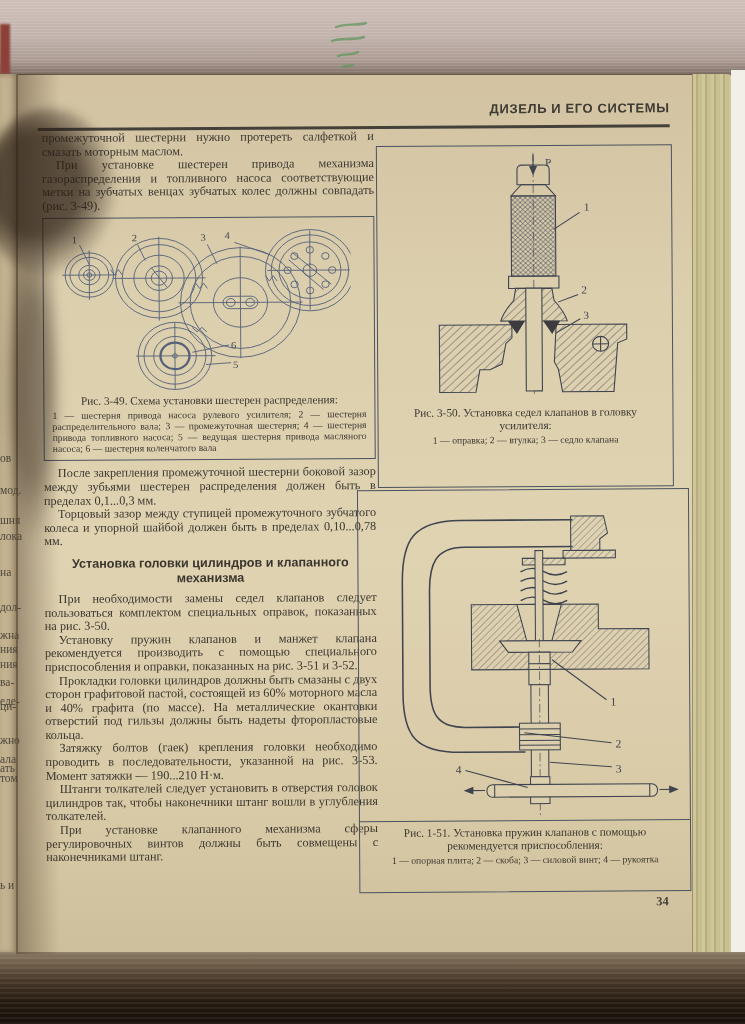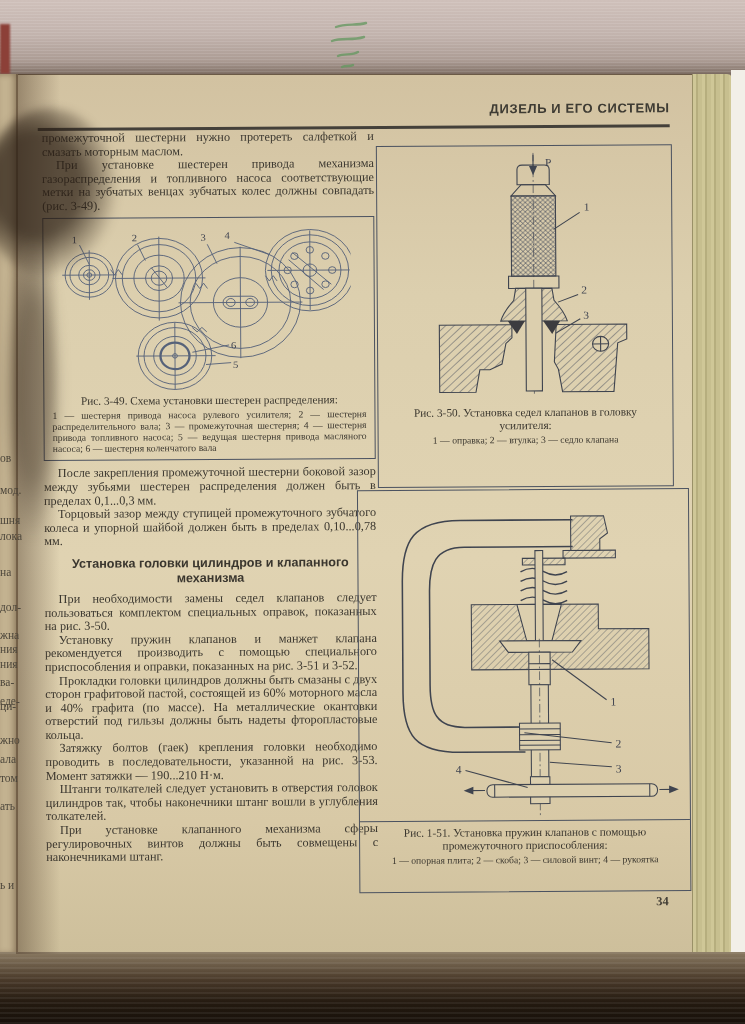--- a/index.html
+++ b/index.html
@@ -92,21 +92,21 @@
     <span class="margin-frag" style="top:530px">лока</span>
     <span class="margin-frag" style="top:566px">на</span>
     <span class="margin-frag" style="top:601px">дол-</span>
     <span class="margin-frag" style="top:629px">жна</span>
     <span class="margin-frag" style="top:643px">ния</span>
     <span class="margin-frag" style="top:658px">ния</span>
     <span class="margin-frag" style="top:695px">еде-</span>
     <span class="margin-frag" style="top:676px">ва-</span>
     <span class="margin-frag" style="top:700px">ци-</span>
     <span class="margin-frag" style="top:734px">жно</span>
-    <span class="margin-frag" style="top:800px">ать</span>
+    <span class="margin-frag" style="top:762px">ать</span>
     <span class="margin-frag" style="top:753px">ала</span>
     <span class="margin-frag" style="top:772px">том</span>
     <span class="margin-frag" style="top:879px">ь и</span>
   </div>
 
   <div class="content">
 
     <div class="header">ДИЗЕЛЬ И ЕГО СИСТЕМЫ</div>
 
     <div class="col-left">
@@ -316,21 +316,21 @@
         <g fill="#3f4350" font-size="12">
           <text x="252" y="220">1</text>
           <text x="257" y="264">2</text>
           <text x="257" y="290">3</text>
           <text x="92" y="290">4</text>
         </g>
       </svg>
       <div class="cap-rule"></div>
       <div class="cap-title">
         <span>Рис. 1-51. Установка пружин клапанов с помощью</span><br>
-        <span>промежуточного приспособления:</span>
+        <span>рекомендуется приспособления:</span>
       </div>
       <div class="cap-legend center">1 — опорная плита; 2 — скоба; 3 — силовой винт; 4 — рукоятка</div>
     </div>
 
     <div class="pagenum">34</div>
   </div>
 
   <div class="gutter-shadow"></div>
   <div class="blob-shadow"></div>
   <div class="blob-shadow2"></div>

